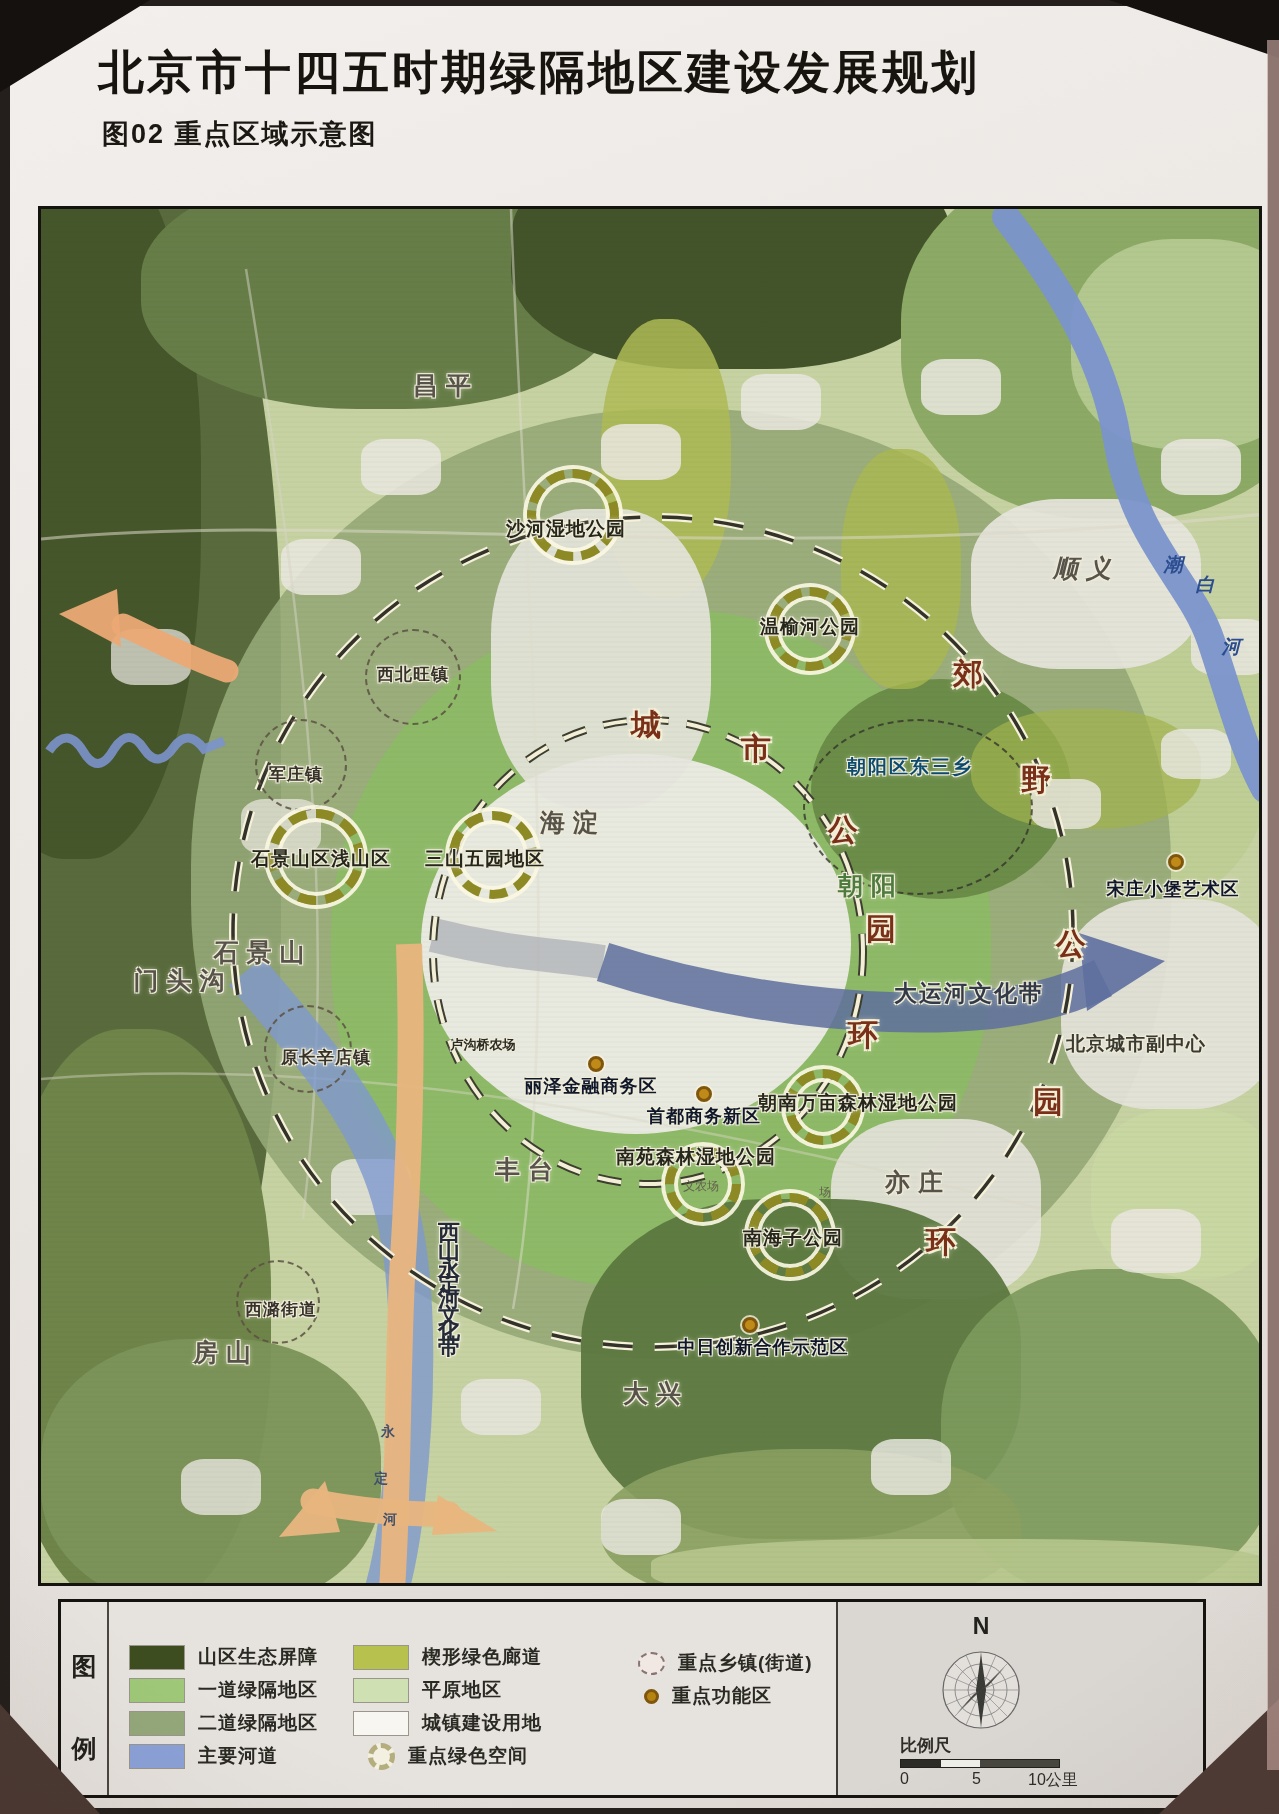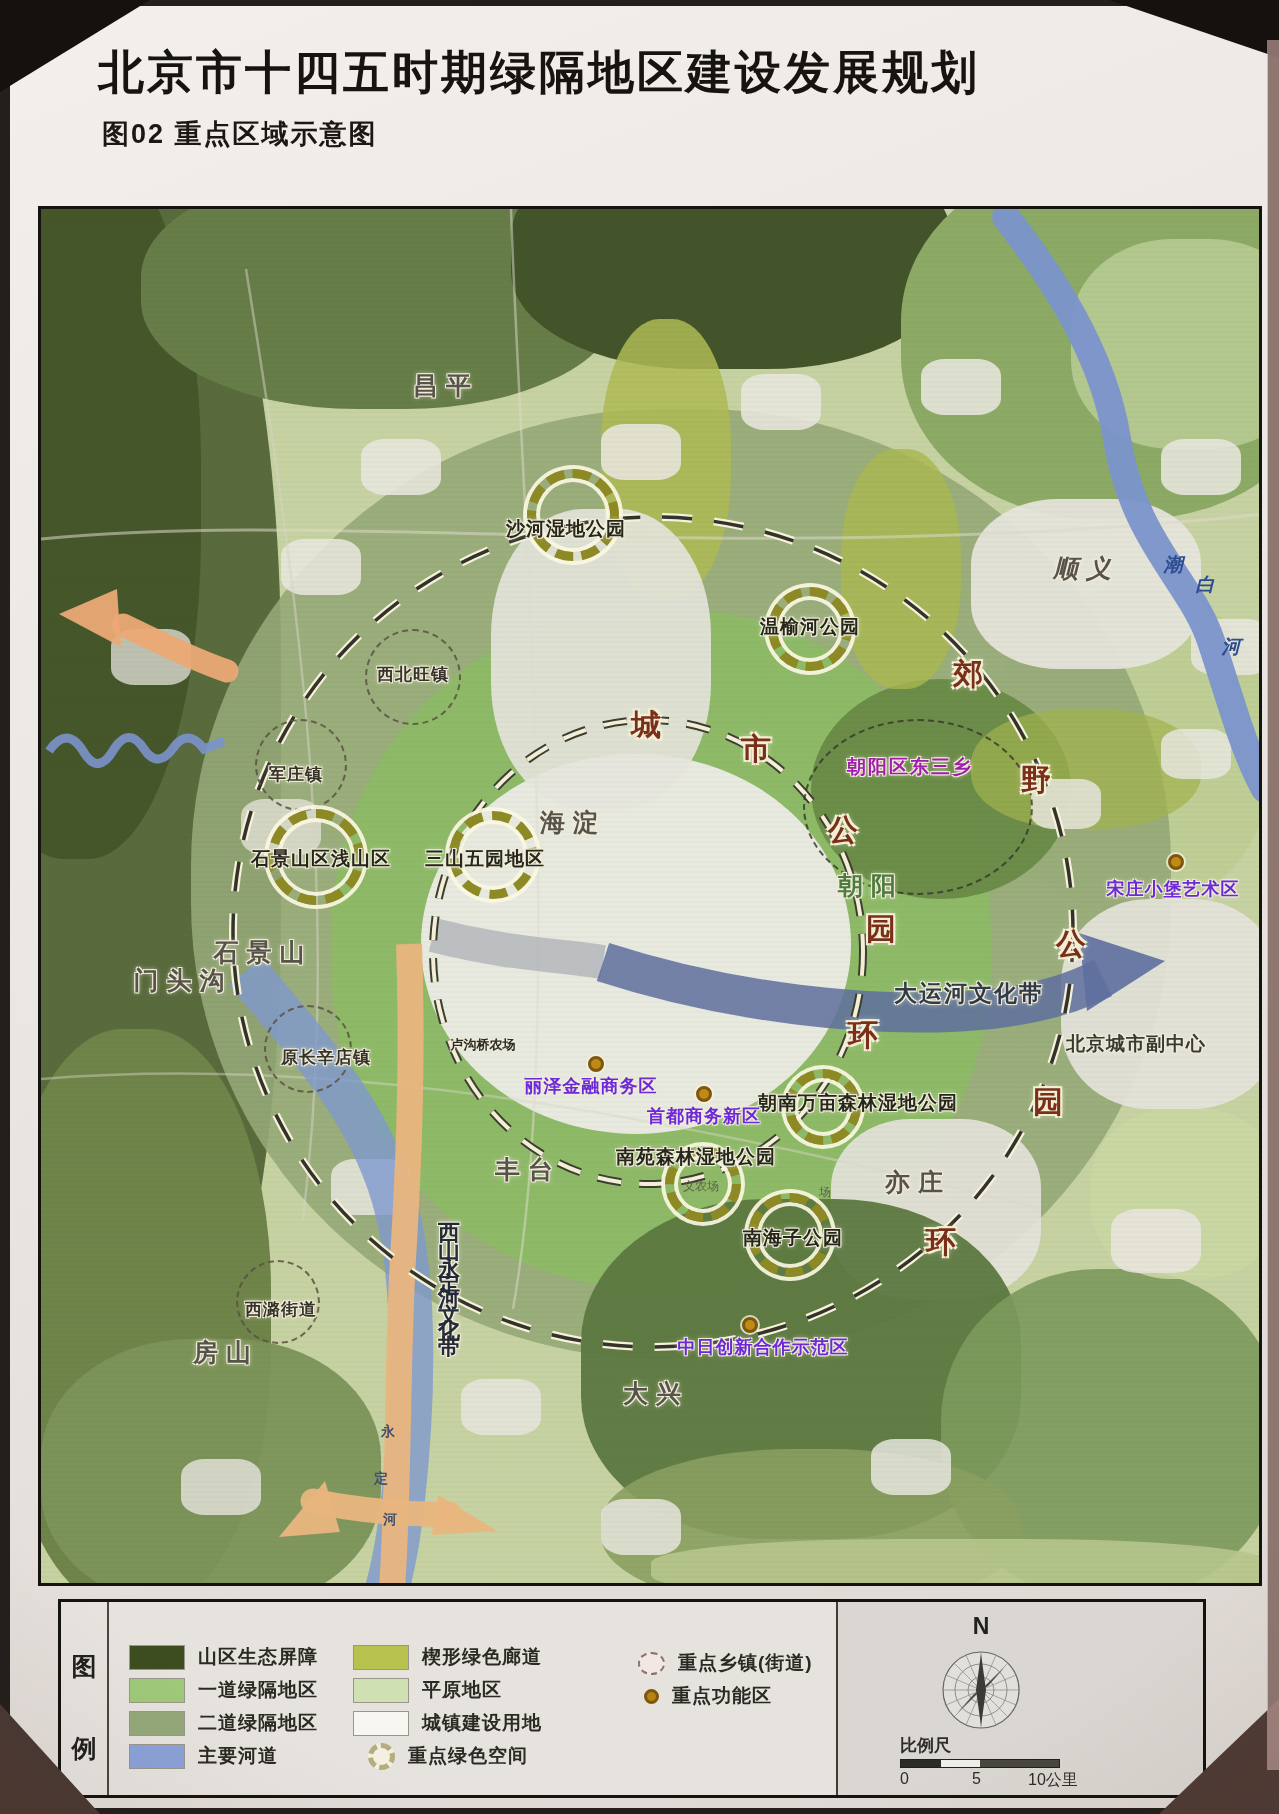--- a/index.html
+++ b/index.html
@@ -33,24 +33,24 @@
     background:repeating-linear-gradient(0deg, rgba(40,40,20,.018) 0 2px, transparent 2px 5px); }
   .map-svg { position:absolute; inset:0; z-index:3; }
   .map-annotations { z-index:5; }
 
   .map-label { position:absolute; transform:translate(-50%,-50%); white-space:nowrap; z-index:6;
     text-shadow:-1px -1px 0 #efecda, 1px -1px 0 #efecda, -1px 1px 0 #efecda, 1px 1px 0 #efecda, 0 0 5px #efecda; }
   .l-district { font-size:25px; color:#57534a; letter-spacing:8px; font-weight:600; }
   .l-district-green { font-size:25px; color:#4d7a3d; letter-spacing:8px; font-weight:600; }
   .l-subcenter { font-size:19px; font-weight:700; color:#3a3a32; letter-spacing:1px; }
   .l-canal { font-size:23px; font-weight:800; color:#323a48; letter-spacing:2px; }
-  .l-area { font-size:19px; font-weight:800; color:#a21caf; letter-spacing:2px; }
+  .l-area { font-size:19px; font-weight:800; color:#0c4a6e; letter-spacing:2px; }
   .l-park { font-size:19px; font-weight:800; color:#26261a; letter-spacing:1px; }
   .l-town { font-size:17px; font-weight:700; color:#38332a; letter-spacing:1px; }
-  .l-poi  { font-size:18px; font-weight:800; color:#6d28d9; letter-spacing:1px; }
+  .l-poi  { font-size:18px; font-weight:800; color:#0f172a; letter-spacing:1px; }
   .l-ring-i,.l-ring-o { font-size:30px; font-weight:800; color:#7a3018;
     text-shadow:-2px -2px 0 #f3eed6, 2px -2px 0 #f3eed6, -2px 2px 0 #f3eed6, 2px 2px 0 #f3eed6, 0 0 6px #f3eed6; }
   .l-river-cb { font-size:19px; font-weight:700; color:#2b4c8e; font-style:italic; text-shadow:none; }
   .l-river-yd { font-size:14px; font-weight:700; color:#42506c; text-shadow:none; }
   .l-corridor-v { writing-mode:vertical-rl; font-size:22px; font-weight:800; color:#242b38; letter-spacing:16px; }
   .l-small { font-size:13px; font-weight:700; color:#2d2b23; }
   .l-tiny { font-size:12px; font-weight:400; color:#63604f; text-shadow:none; }
 
   .rosette { position:absolute; transform:translate(-50%,-50%); border-radius:50%;
     border:9px dashed #8d8a25;

